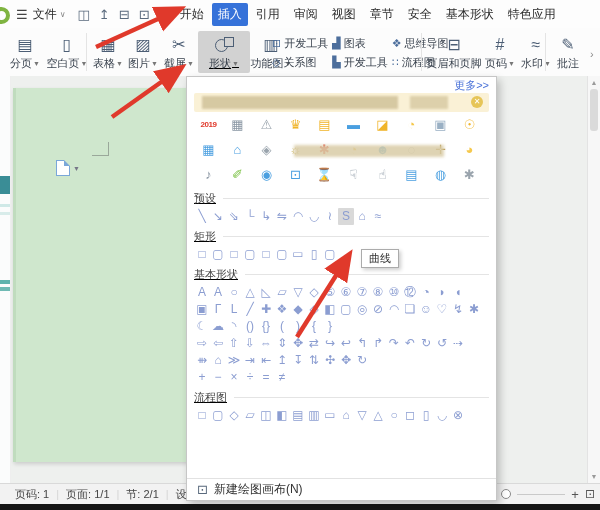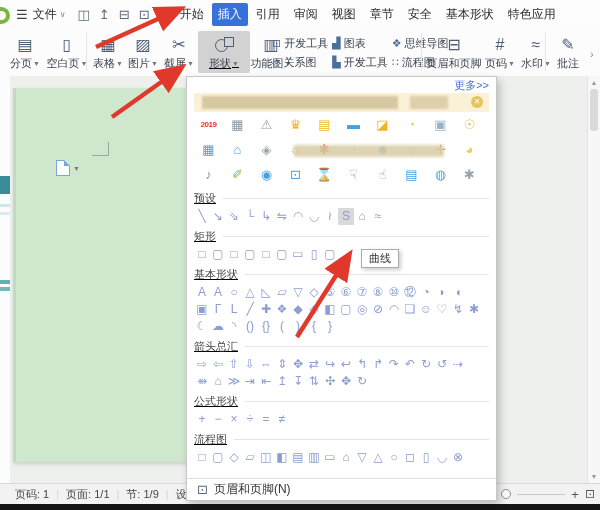--- a/index.html
+++ b/index.html
@@ -411,24 +411,20 @@
             <span class="shp" title="弧形">◝</span>
             <span class="shp" title="双括号">()</span>
             <span class="shp" title="双大括号">{}</span>
             <span class="shp" title="左括号">(</span>
             <span class="shp" title="右括号">)</span>
             <span class="shp" title="左大括号">{</span>
             <span class="shp" title="右大括号">}</span>
           </div>
         </div>
         <div class="sec">
-          <div class="shead">
-            <span class="lbl">箭头总汇</span>
-            <div class="hline"></div>
-          </div>
           <div class="srow">
             <span class="shp" title="右箭头">⇨</span>
             <span class="shp" title="左箭头">⇦</span>
             <span class="shp" title="上箭头">⇧</span>
             <span class="shp" title="下箭头">⇩</span>
             <span class="shp" title="左右箭头">⇔</span>
             <span class="shp" title="上下箭头">⇕</span>
             <span class="shp" title="十字箭头">✥</span>
             <span class="shp" title="丁字箭头">⇄</span>
             <span class="shp" title="拐角箭头">↪</span>
@@ -449,24 +445,20 @@
             <span class="shp" title="左箭头标注">⇤</span>
             <span class="shp" title="上箭头标注">↥</span>
             <span class="shp" title="下箭头标注">↧</span>
             <span class="shp" title="左右箭头标注">⇅</span>
             <span class="shp" title="十字箭头标注">✣</span>
             <span class="shp" title="环形箭头">✥</span>
             <span class="shp" title="弧形箭头">↻</span>
           </div>
         </div>
         <div class="sec">
-          <div class="shead">
-            <span class="lbl">公式形状</span>
-            <div class="hline"></div>
-          </div>
           <div class="srow">
             <span class="shp" title="加号">+</span>
             <span class="shp" title="减号">−</span>
             <span class="shp" title="乘号">×</span>
             <span class="shp" title="除号">÷</span>
             <span class="shp" title="等号">=</span>
             <span class="shp" title="不等号">≠</span>
           </div>
         </div>
         <div class="sec">
@@ -491,33 +483,33 @@
             <span class="shp" title="换页符">◻</span>
             <span class="shp" title="卡片">▯</span>
             <span class="shp" title="资料带">◡</span>
             <span class="shp" title="汇总连接">⊗</span>
           </div>
         </div>
       </div>
   </div>
   <div class="pfoot">
     <span class="fico">⊡</span>
-    <span>页眉和页脚(N)</span>
+    <span>新建绘图画布(N)</span>
   </div>
 </div>
 
 <div class="tooltip">曲线</div>
 
 <div class="statusbar">
   <div class="stitems">
       <span class="stitem">页码: 1</span>
       <span class="stsep">|</span>
       <span class="stitem">页面: 1/1</span>
       <span class="stsep">|</span>
-      <span class="stitem">节: 1/9</span>
+      <span class="stitem">节: 2/1</span>
       <span class="stsep">|</span>
       <span class="stitem">设置值: 2.5厘米</span>
     </div>
   <div class="zoomctl">
     <span class="knob"></span>
     <span class="zline"></span>
     <span class="zplus">+</span>
     <span class="zfit">⊡</span>
   </div>
 </div>

